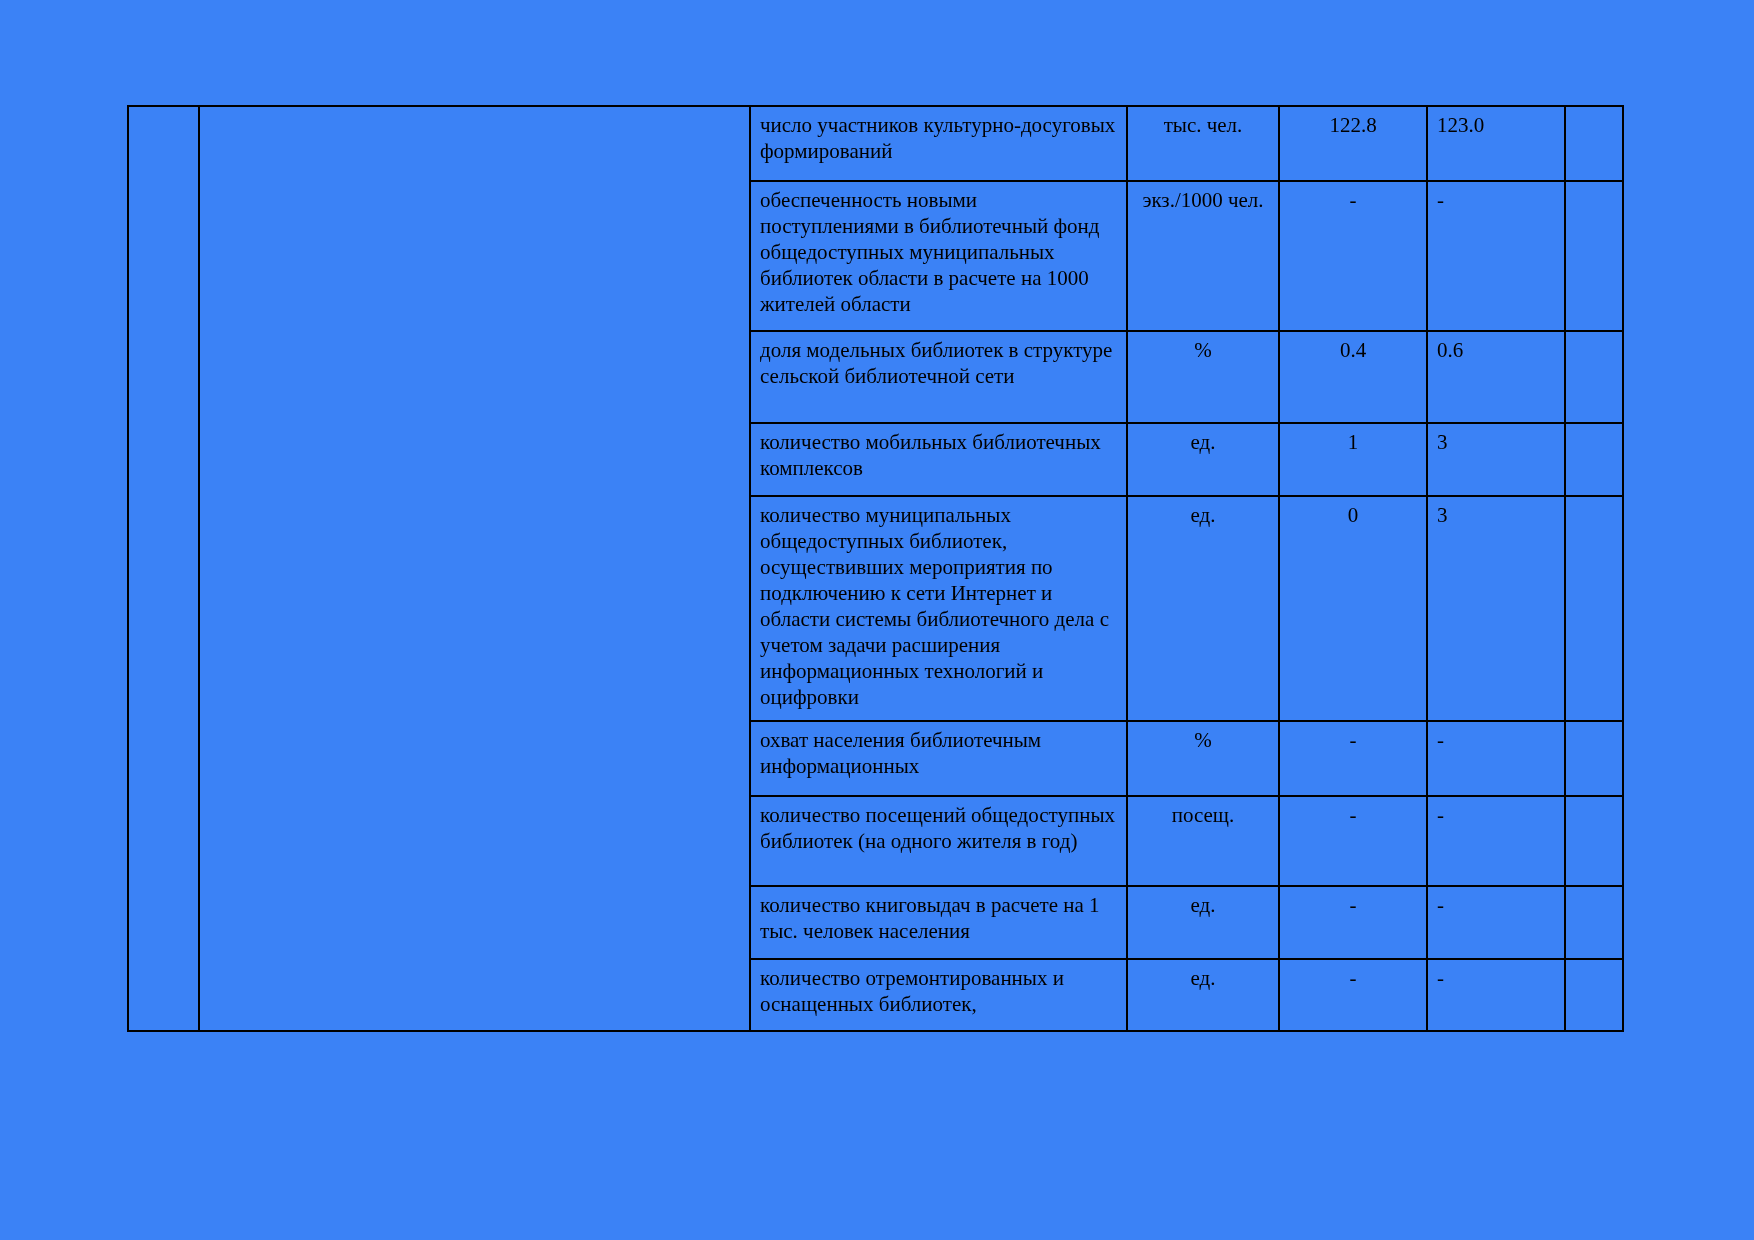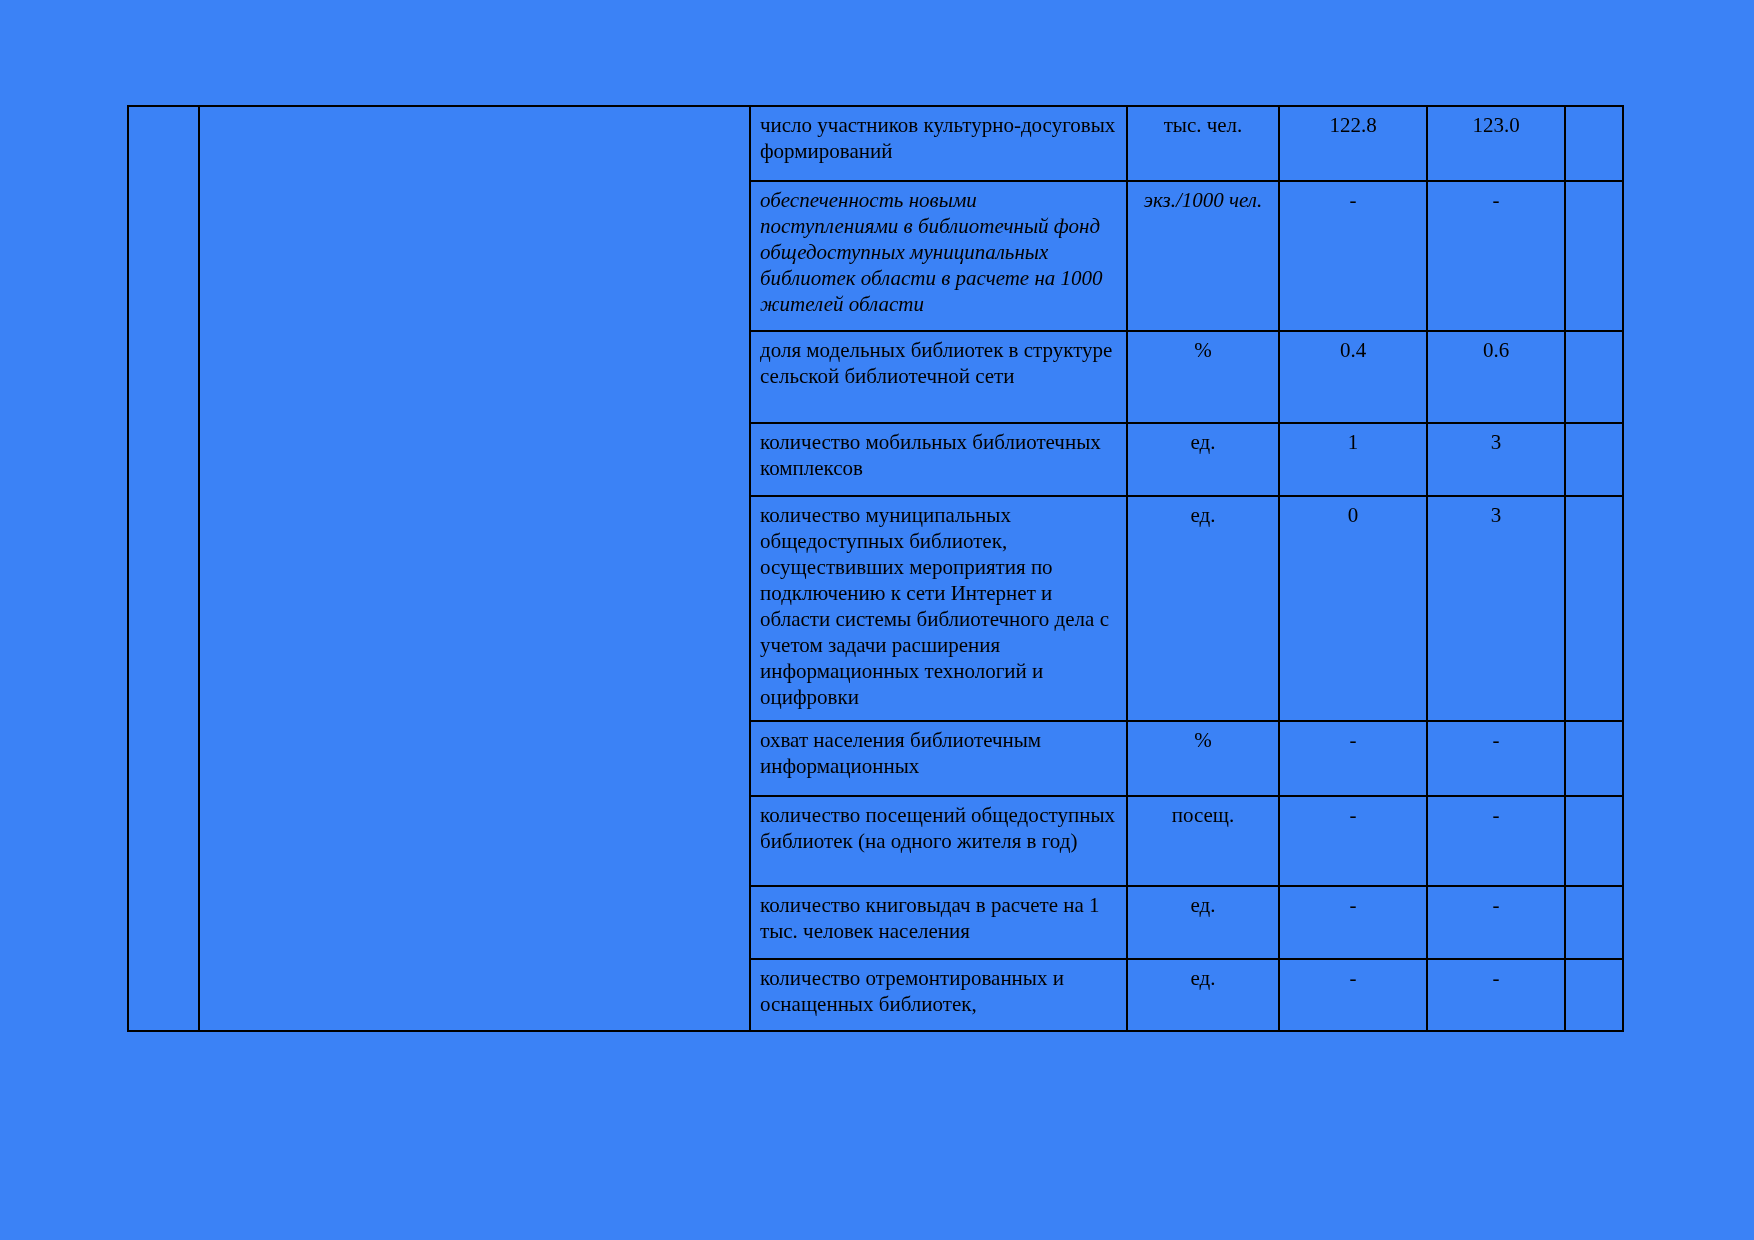--- a/index.html
+++ b/index.html
@@ -30,39 +30,39 @@
     font-size: 21px;
     line-height: 26px;
     padding: 5px 9px 4px 9px;
     overflow: hidden;
   }
   td.col-empty-a { width: 51px; }
   td.col-empty-b { width: 531px; }
   td.col-indicator { width: 357px; text-align: left; }
   td.col-unit { width: 132px; text-align: center; }
   td.col-val1 { width: 128px; text-align: center; }
-  td.col-val2 { width: 118px; text-align: center; }
+  td.col-val2 { width: 118px; }
   td.col-cut { width: 38px; border-right: none; }
 </style>
 </head>
 <body>
 
 <div class="page">
   <table class="doc-table">
     <tbody>
         <tr style="height:75px;">
       <td class="col-empty-a" rowspan="9"></td>
       <td class="col-empty-b" rowspan="9"></td>
       <td class="col-indicator">число участников культурно-досуговых формирований</td>
       <td class="col-unit">тыс. чел.</td>
       <td class="col-val1">122.8</td>
       <td class="col-val2">123.0</td>
       <td class="col-cut"></td>
     </tr>
-    <tr style="height:150px;font-style:italic;">
+    <tr style="height:150px;">
       <td class="col-indicator">обеспеченность новыми поступлениями в библиотечный фонд общедоступных муниципальных библиотек области в расчете на 1000 жителей области</td>
       <td class="col-unit">экз./1000 чел.</td>
       <td class="col-val1">-</td>
       <td class="col-val2">-</td>
       <td class="col-cut"></td>
     </tr>
     <tr style="height:92px;margin-top:24px;">
       <td class="col-indicator">доля модельных библиотек в структуре сельской библиотечной сети</td>
       <td class="col-unit">%</td>
       <td class="col-val1">0.4</td>

